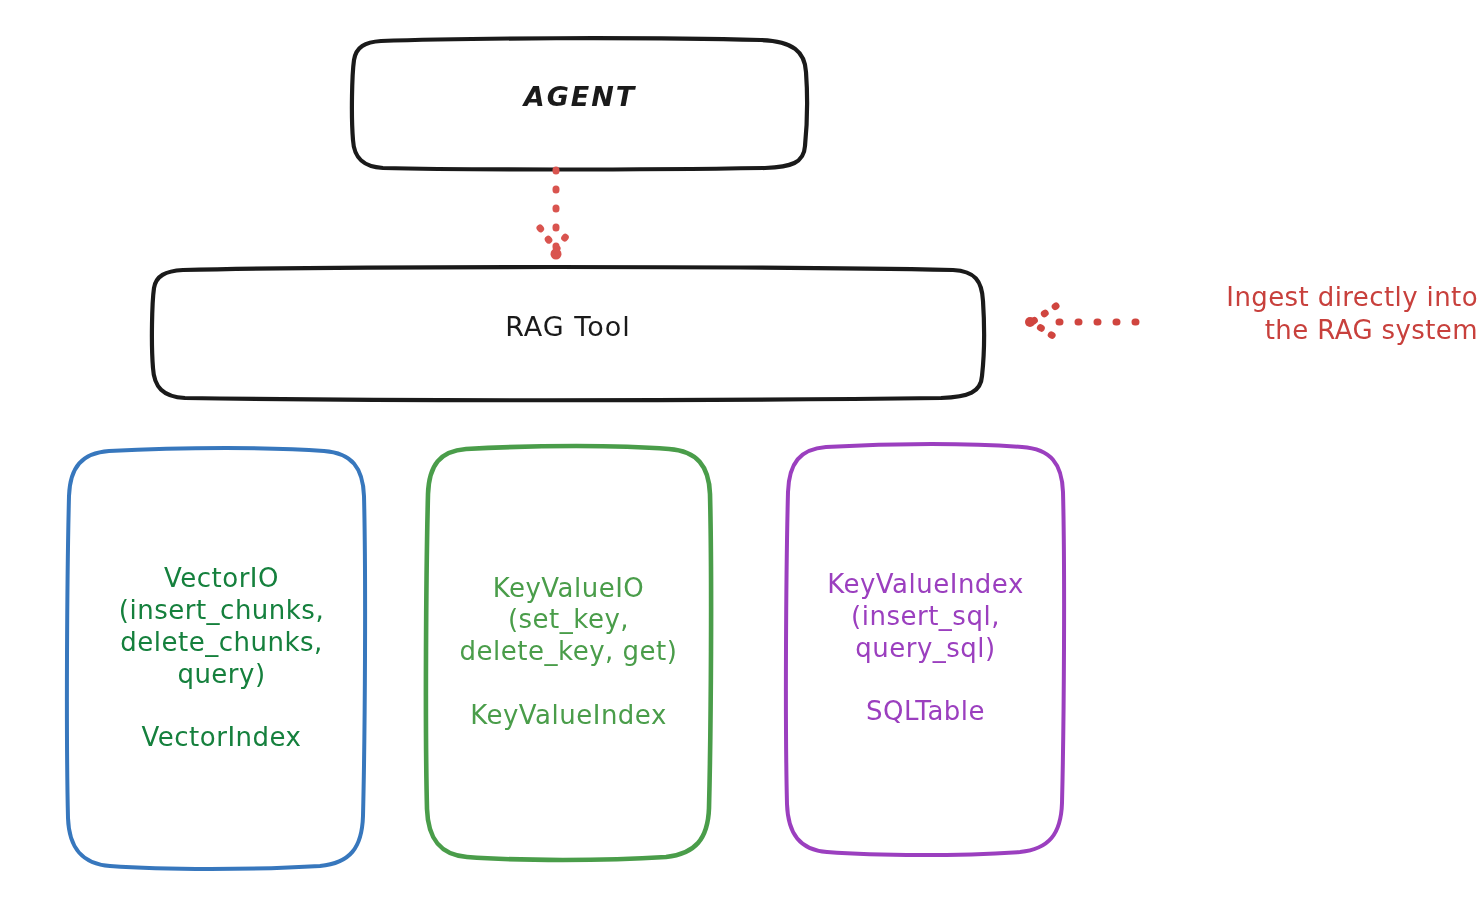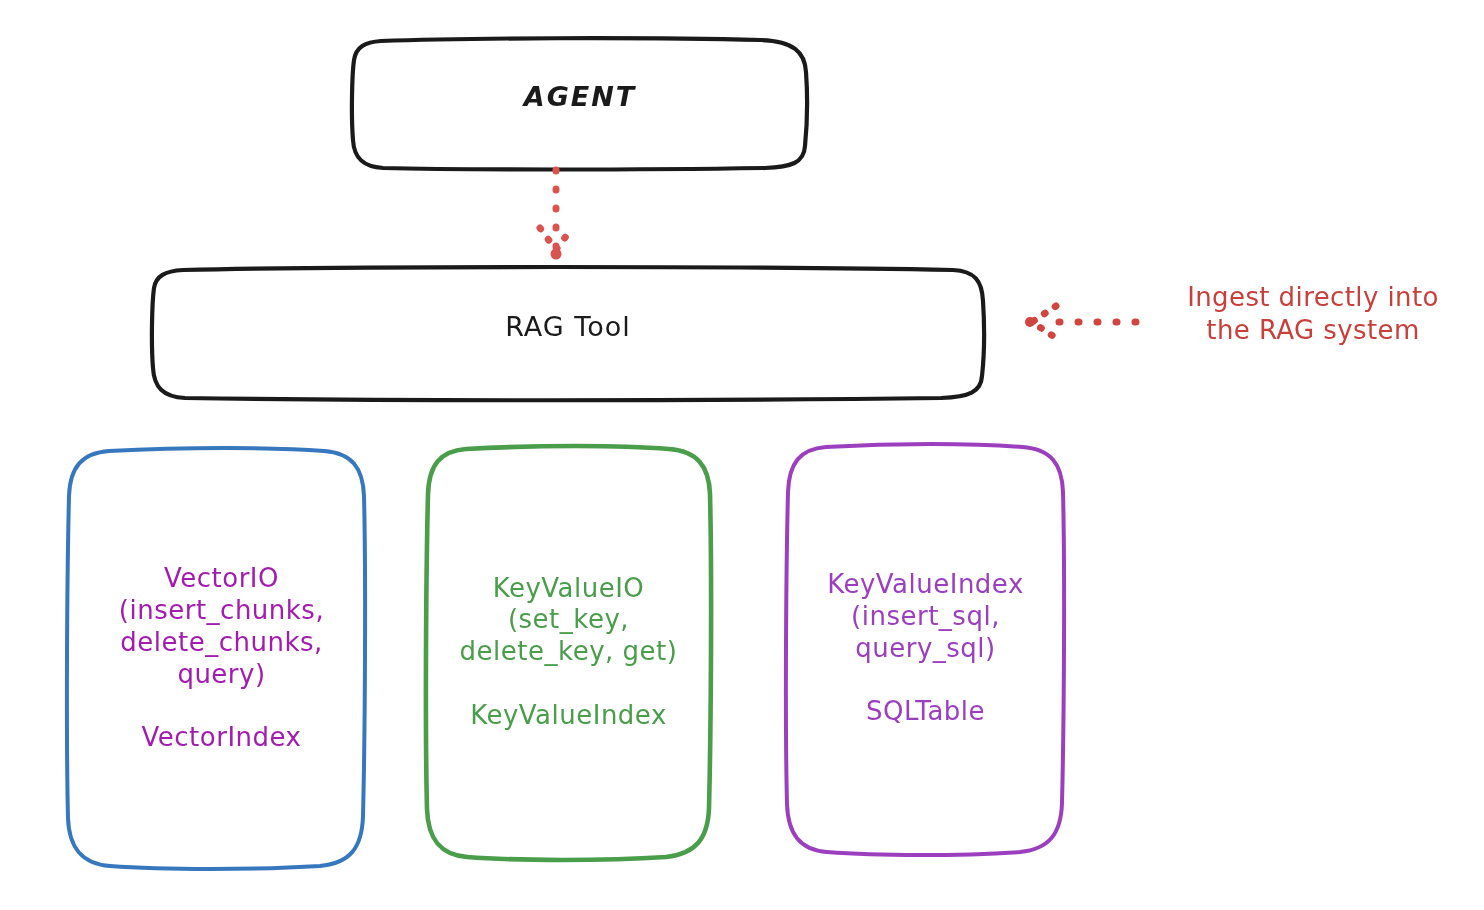--- a/index.html
+++ b/index.html
@@ -78,21 +78,21 @@
   #relationalio-node {
     left: 788px;
     top: 446px;
     width: 275px;
     height: 405px;
   }
   .provider-label {
     font-size: 26px;
     font-weight: 500;
   }
-  #vectorio-label  { color: #a21caf; margin-left: 12px; }
+  #vectorio-label  { color: #15803d; margin-left: 12px; }
   #keyvalueio-label{ color: #4a9d4a; }
   #relationalio-label { color: #9b3fbf; }
 
   
   .sketch-border {
     position: absolute;
     left: -14px;
     top: -14px;
     width: calc(100% + 28px);
     height: calc(100% + 28px);
@@ -118,21 +118,21 @@
   
   #ingest-annotation {
     position: absolute;
     left: 1148px;
     top: 281px;
     width: 330px;
     color: #c8403c;
     font-size: 26px;
     line-height: 1.28;
     white-space: pre-line;
-    text-align: center;
+    text-align: right;
     letter-spacing: 0.4px;
   }
 </style>
 </head>
 <body>
 
 <div id="canvas">
 
   <div class="node" id="ragtool-node">
     <svg class="sketch-border" viewBox="0 0 854 143" preserveAspectRatio="none">

